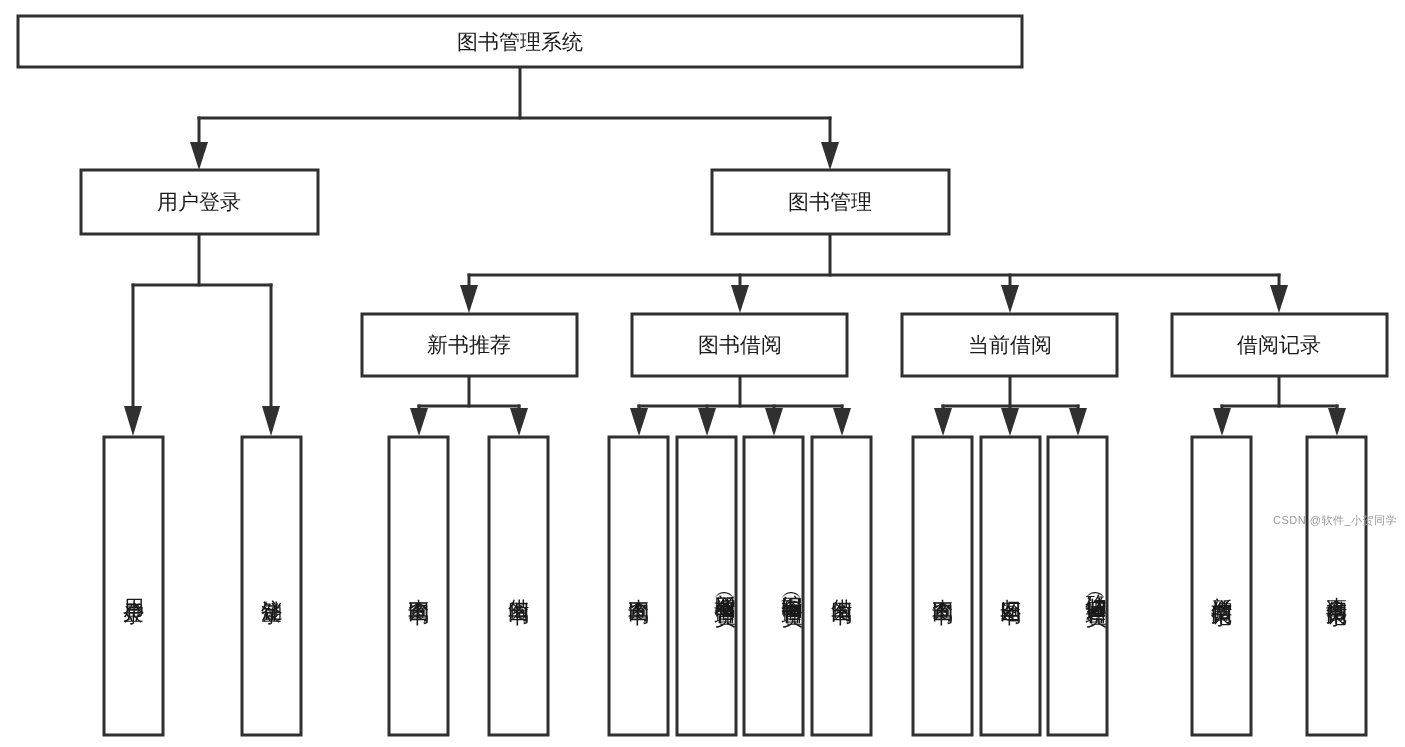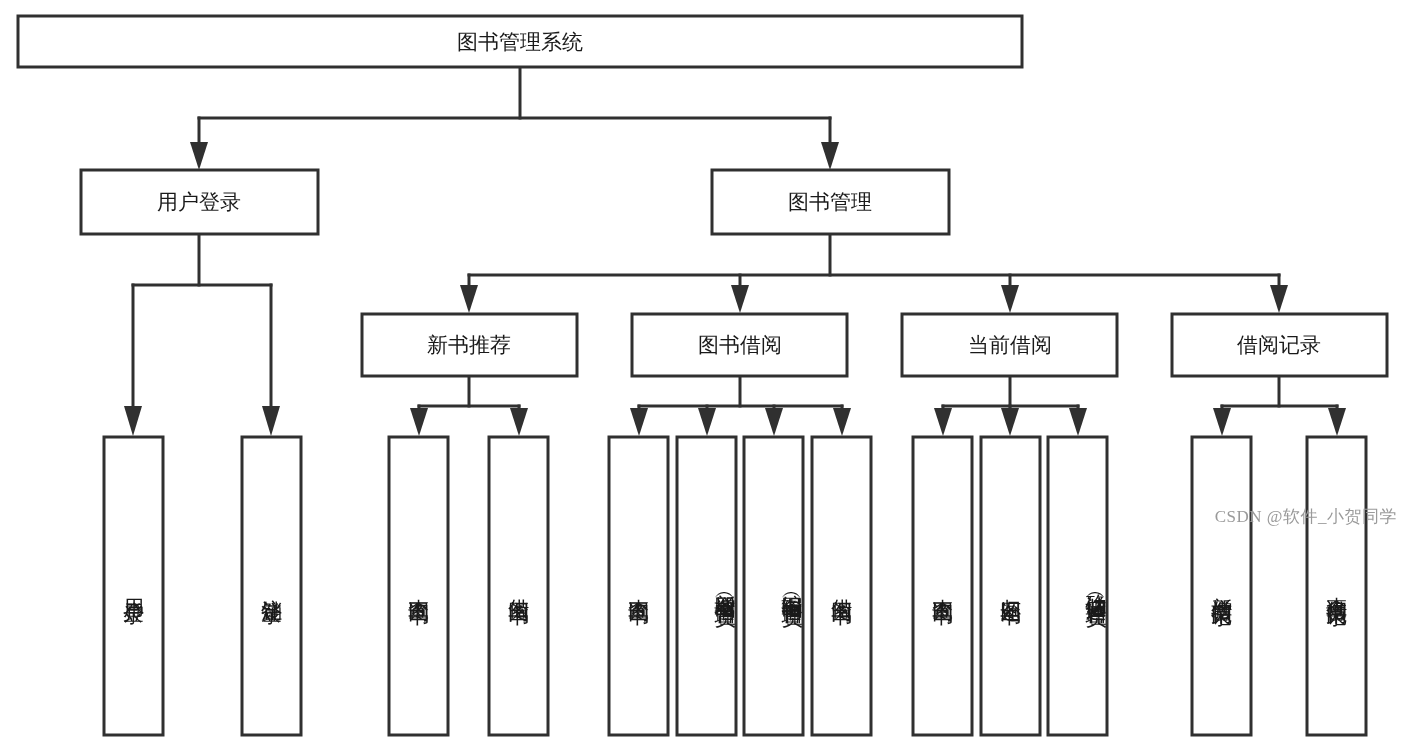--- a/index.html
+++ b/index.html
@@ -61,22 +61,22 @@
     align-items: center;
     justify-content: center;
     text-align: center;
     white-space: nowrap;
     pointer-events: none;
   }
   #watermark {
     position: absolute;
     right: 8px;
     bottom: 6px;
-    font-family: Liberation Serif, serif;
-    font-size: 17px;
+    font-family: Liberation Sans, sans-serif;
+    font-size: 11px;
     color: #9a9a9a;
     white-space: nowrap;
     letter-spacing: 0.5px;
   }
 </style>
 </head>
 <body>
 
 <div id="diagram-root">
 

